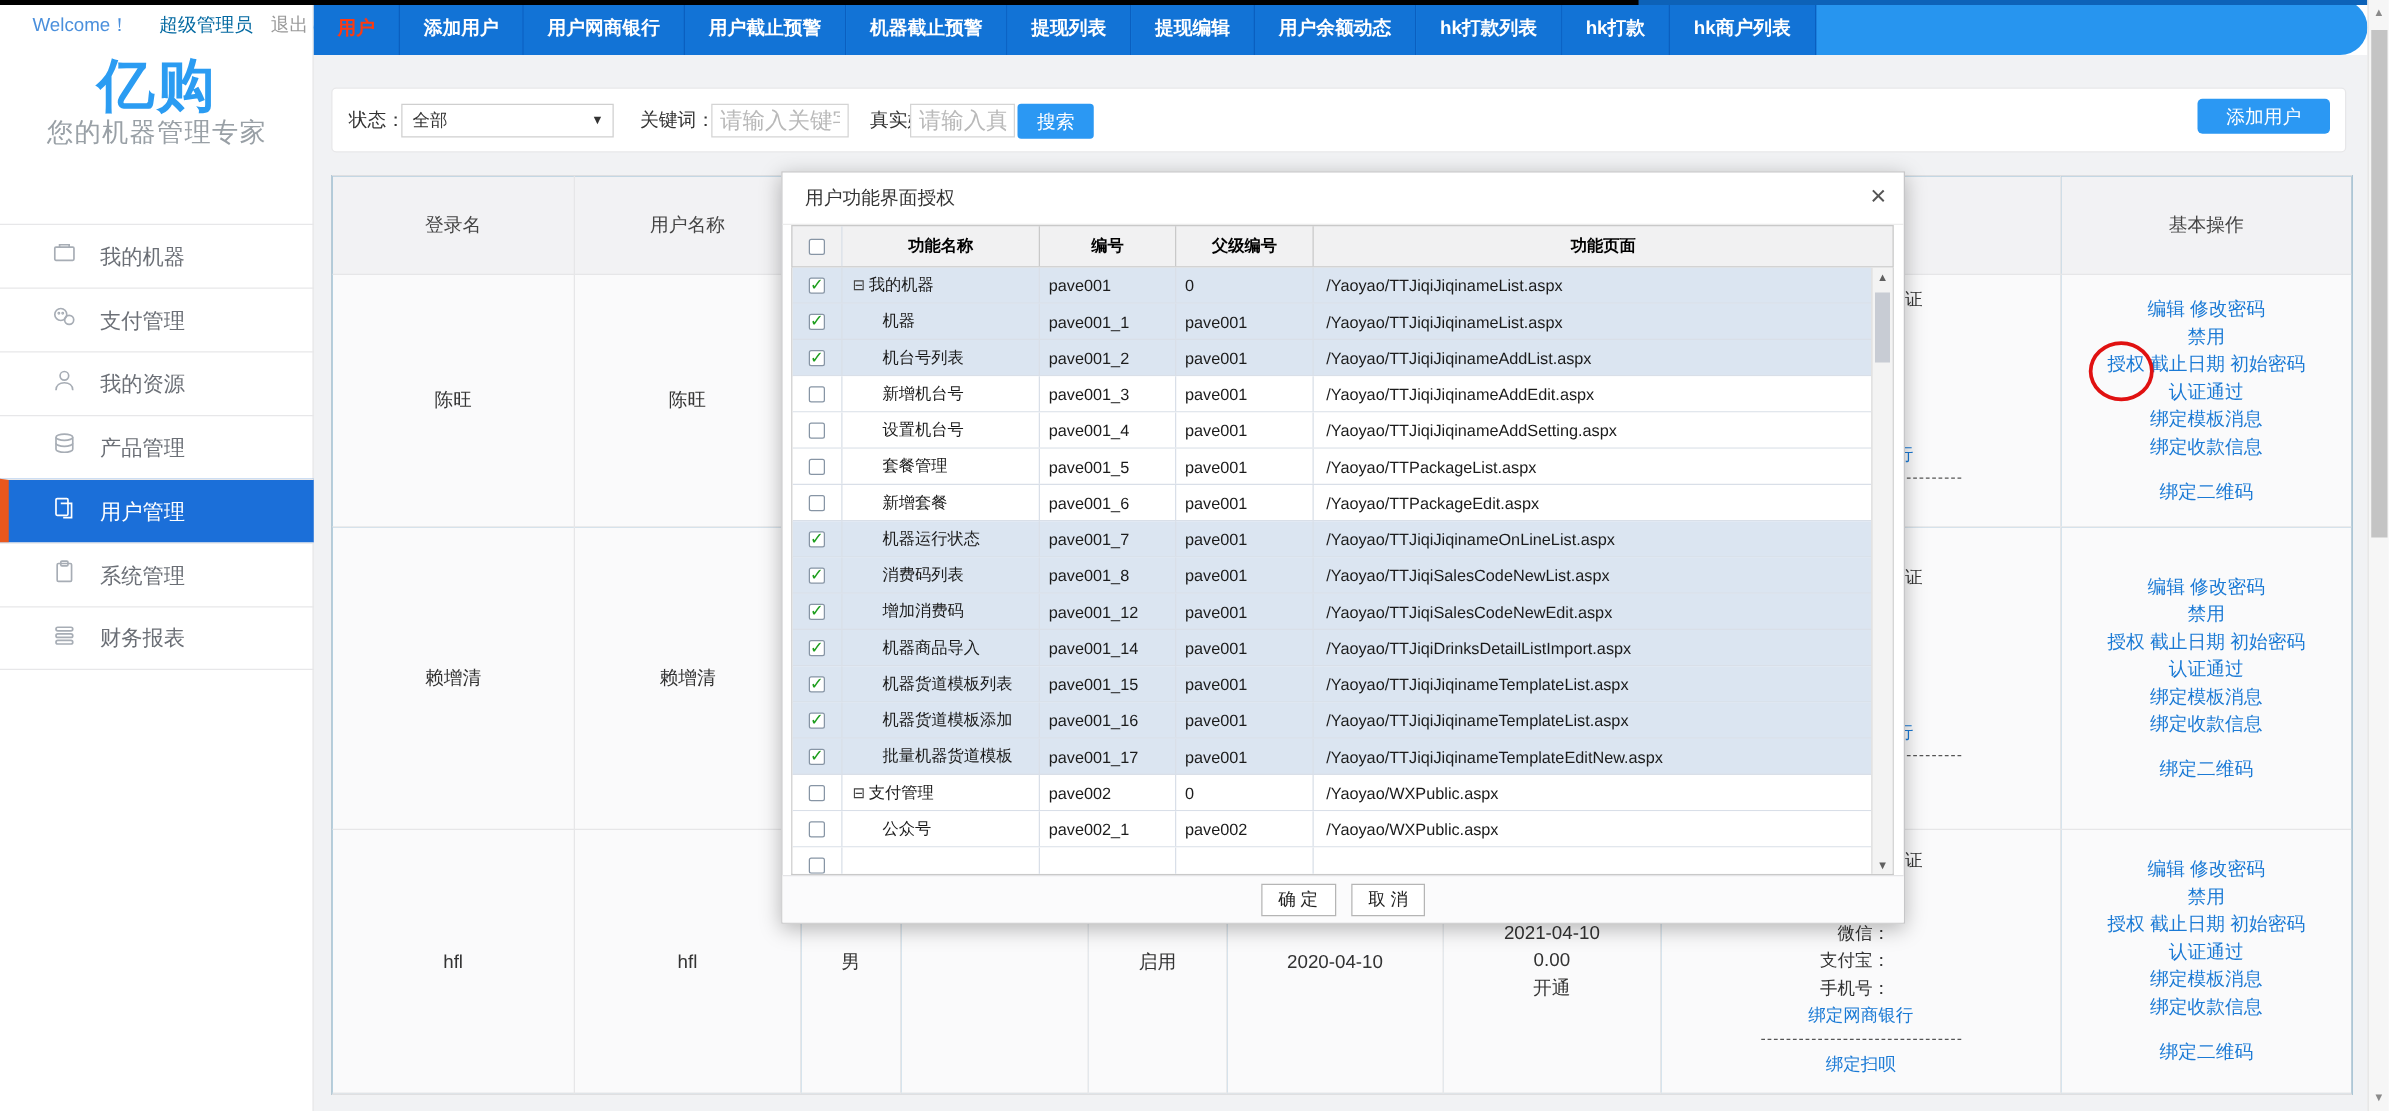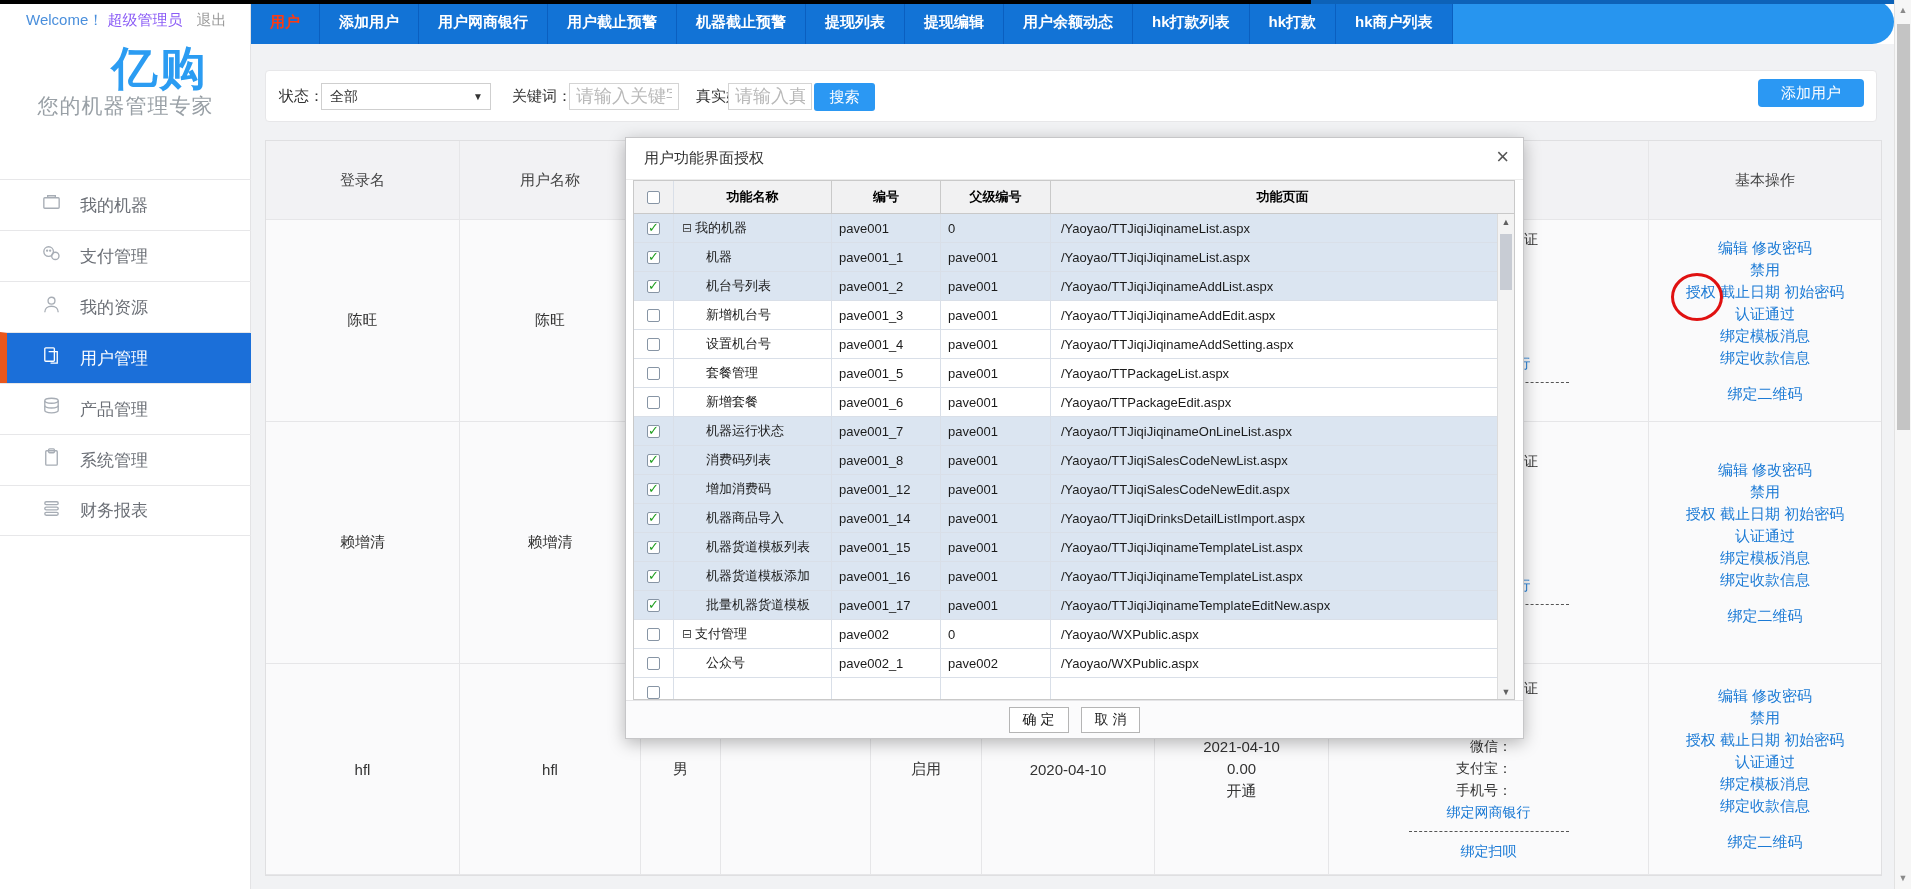--- a/index.html
+++ b/index.html
@@ -8,23 +8,23 @@
   #root { position:relative; width:1920px; height:889px; background:#fff; overflow:hidden; }
 
   
   .strip-black { position:absolute; left:0; top:0; width:1311px; height:4px; background:#000; z-index:60; }
   .strip-blue  { position:absolute; left:1311px; top:0; width:583px; height:4px; background:#0d62b8; z-index:60; }
 
   
   #sidebar { position:absolute; left:0; top:0; width:251px; height:889px; background:#fff; border-right:1px solid #e3e3e5; z-index:10; }
   .welcome { position:absolute; left:26px; top:11px; font-size:15px; white-space:nowrap; }
   .welcome .w1 { color:#4a8fdc; }
-  .welcome .w2 { color:#8b5cf6; margin-left:0; }
+  .welcome .w2 { color:#0369a1; margin-left:20px; }
   .welcome .w3 { color:#999; margin-left:10px; }
-  .logo { position:absolute; left:0; top:38px; width:251px; text-align:center; font-size:46px; font-weight:bold; color:#2b9cf2; letter-spacing:2px;margin-left:34px; }
+  .logo { position:absolute; left:0; top:38px; width:251px; text-align:center; font-size:46px; font-weight:bold; color:#2b9cf2; letter-spacing:2px; }
   .tagline { position:absolute; left:0; top:92px; width:251px; text-align:center; font-size:21px; color:#99a0a6; letter-spacing:1px; }
   #menu { position:absolute; left:0; top:179px; width:251px; }
   .mitem { display:flex; align-items:center; height:51px; padding-left:40px; gap:17px; font-size:17px; color:#6b6f76; border-top:1px solid #e7e7e9; cursor:pointer; }
   .mitem:last-child { border-bottom:1px solid #e7e7e9; }
   .mitem svg { width:23px; height:23px; stroke:#a7adb5; fill:none; stroke-width:1.4; }
   .mitem.active { background:#1b6fd9; color:#fff; border-left:7px solid #e8571d; padding-left:33px; }
   .mitem.active svg { stroke:#fff; }
 
   
   #nav { position:absolute; left:251px; top:0; width:1643px; height:44px; background:#2795ef; display:flex; z-index:20;border-radius:22px; }
@@ -128,34 +128,34 @@
             </svg></span>
           <span>支付管理</span>
         </div>
         <div class="mitem">
           <span class="micon"><svg viewBox="0 0 24 24">
               <circle cx="12" cy="8" r="3.6"></circle>
               <path d="M5 20c0-4 3.1-6.2 7-6.2s7 2.2 7 6.2"></path>
             </svg></span>
           <span>我的资源</span>
         </div>
-        <div class="mitem active">
-          <span class="micon"><svg viewBox="0 0 24 24">
-              <rect x="5" y="4" width="10" height="14" rx="1"></rect>
-              <path d="M9 8h9v12h-7"></path>
-            </svg></span>
-          <span>用户管理</span>
-        </div>
         <div class="mitem">
           <span class="micon"><svg viewBox="0 0 24 24">
               <ellipse cx="12" cy="6" rx="7" ry="2.6"></ellipse>
               <path d="M5 6v5c0 1.4 3.1 2.6 7 2.6s7-1.2 7-2.6V6"></path>
               <path d="M5 11v5c0 1.4 3.1 2.6 7 2.6s7-1.2 7-2.6v-5"></path>
             </svg></span>
           <span>产品管理</span>
+        </div>
+        <div class="mitem active">
+          <span class="micon"><svg viewBox="0 0 24 24">
+              <rect x="5" y="4" width="10" height="14" rx="1"></rect>
+              <path d="M9 8h9v12h-7"></path>
+            </svg></span>
+          <span>用户管理</span>
         </div>
         <div class="mitem">
           <span class="micon"><svg viewBox="0 0 24 24">
               <rect x="6" y="5" width="12" height="15" rx="1"></rect>
               <rect x="9" y="3" width="6" height="4" rx="1"></rect>
             </svg></span>
           <span>系统管理</span>
         </div>
         <div class="mitem">
           <span class="micon"><svg viewBox="0 0 24 24">

